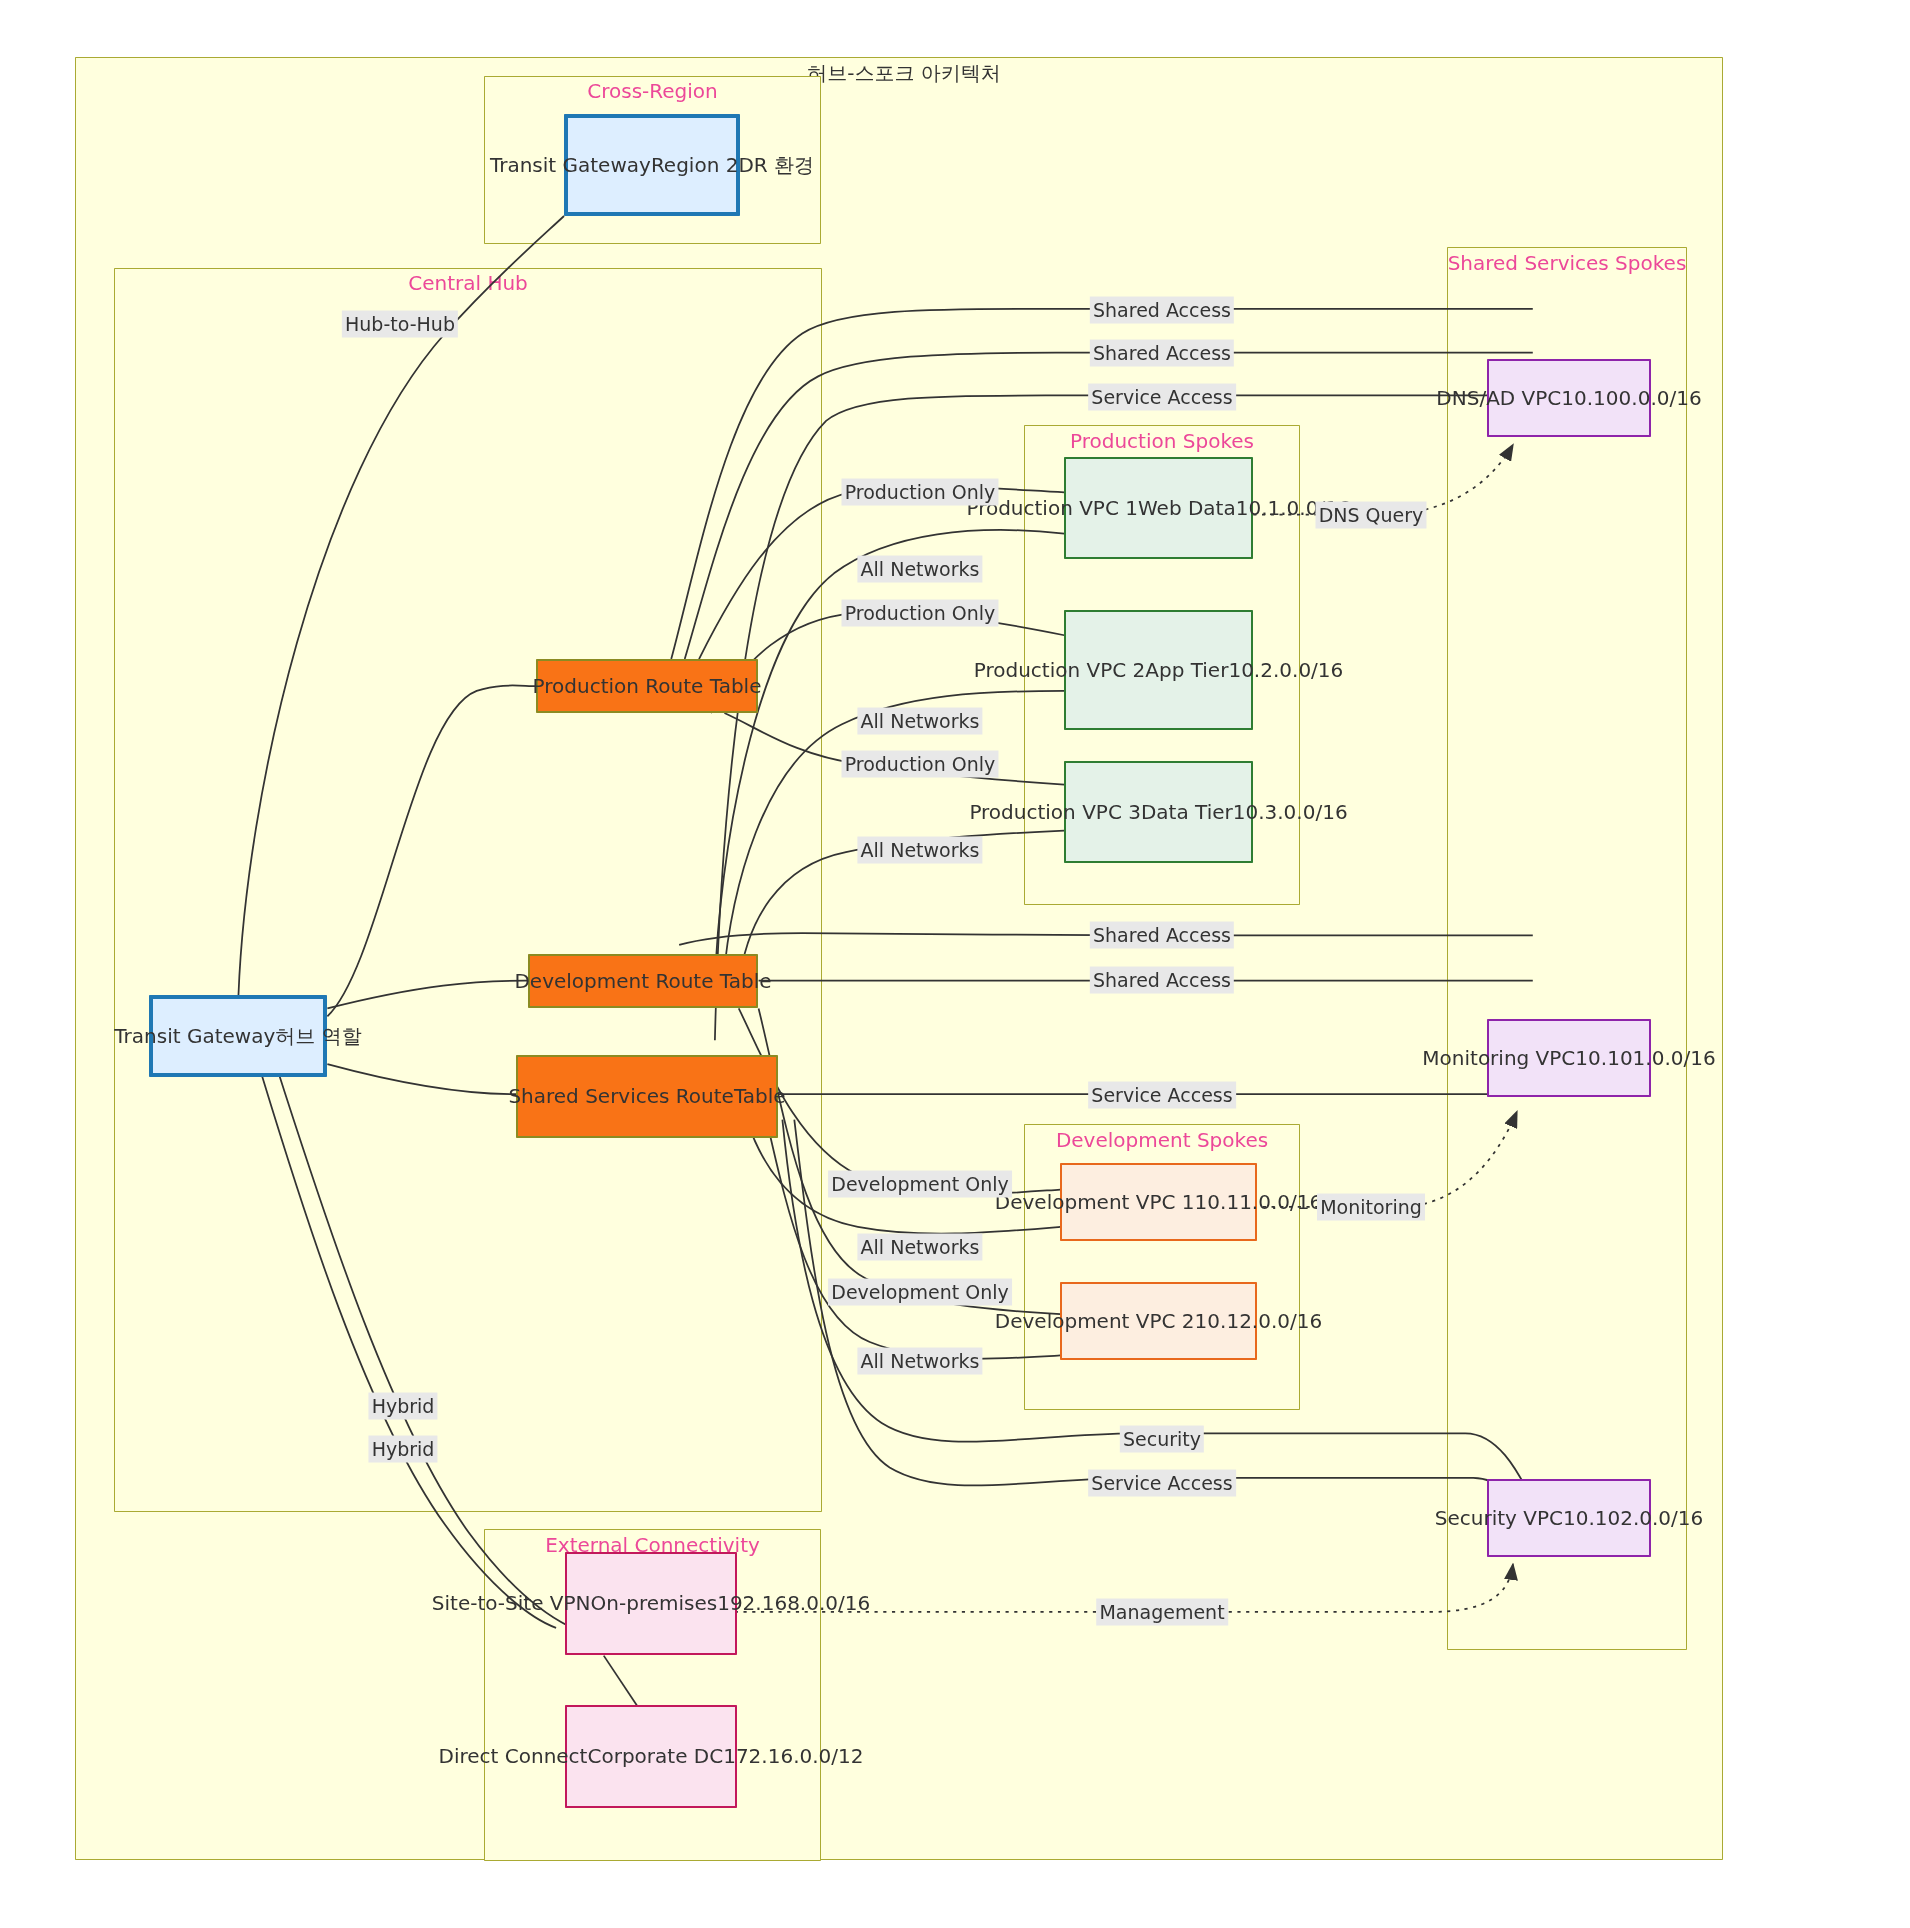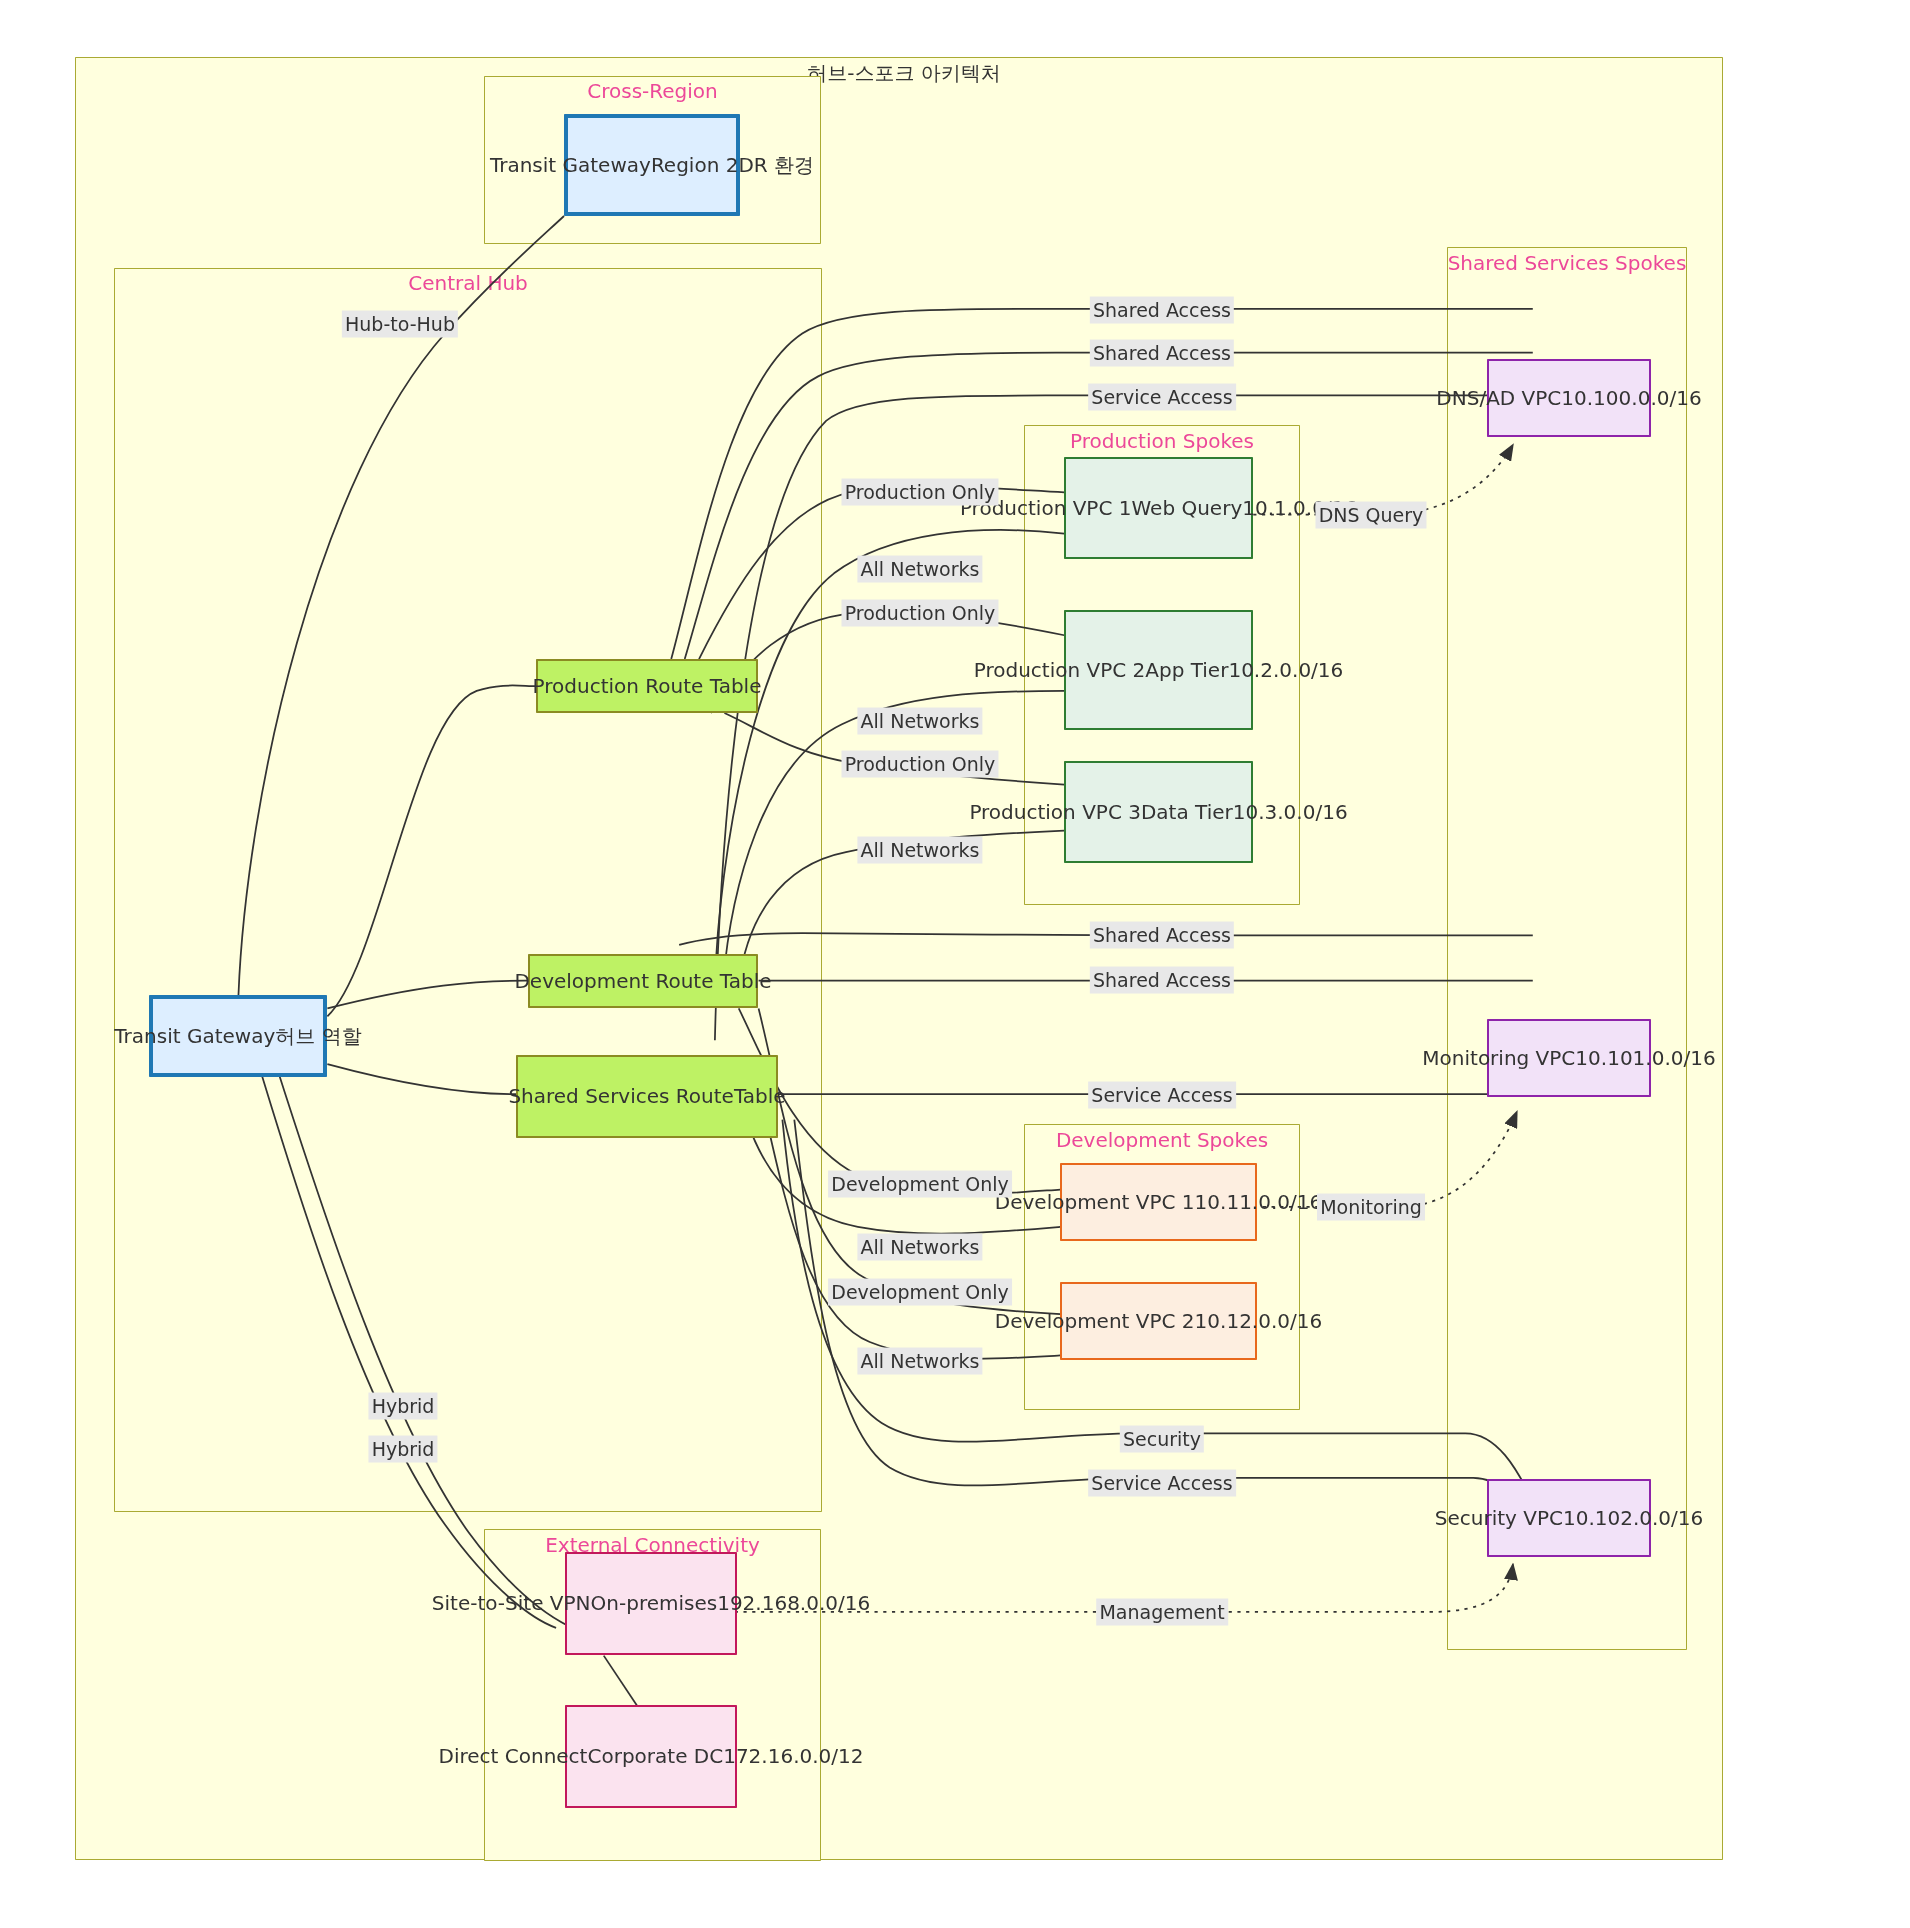--- a/index.html
+++ b/index.html
@@ -54,21 +54,21 @@
     color: #333333;
     text-align: center;
   }
   .node .ln { display: block; white-space: nowrap; }
 
   .n-tgw {
     background: #ddeeff;
     border: 4px solid #1f78b4;
   }
   .n-rt {
-    background: #bef264;
+    background: #f97316;
     border: 2.4px solid #8b8b22;
   }
   .n-prod {
     background: #e4f2e8;
     border: 2.4px solid #2e7d32;
   }
   .n-dev {
     background: #fdeee0;
     border: 2.4px solid #e8681c;
   }
@@ -218,21 +218,21 @@
     <span class="ln">Development Route Table</span>
   </div>
 
   <div class="node n-rt" style="left:516px; top:1055px; width:262px; height:83px;">
     <span class="ln">Shared Services Route</span>
     <span class="ln">Table</span>
   </div>
 
   <div class="node n-prod" style="left:1064px; top:457px; width:189px; height:102px;">
     <span class="ln">Production VPC 1</span>
-    <span class="ln">Web Query</span>
+    <span class="ln">Web Data</span>
     <span class="ln">10.1.0.0/16</span>
   </div>
 
   <div class="node n-prod" style="left:1064px; top:610px; width:189px; height:120px;">
     <span class="ln">Production VPC 2</span>
     <span class="ln">App Tier</span>
     <span class="ln">10.2.0.0/16</span>
   </div>
 
   <div class="node n-prod" style="left:1064px; top:761px; width:189px; height:102px;">

